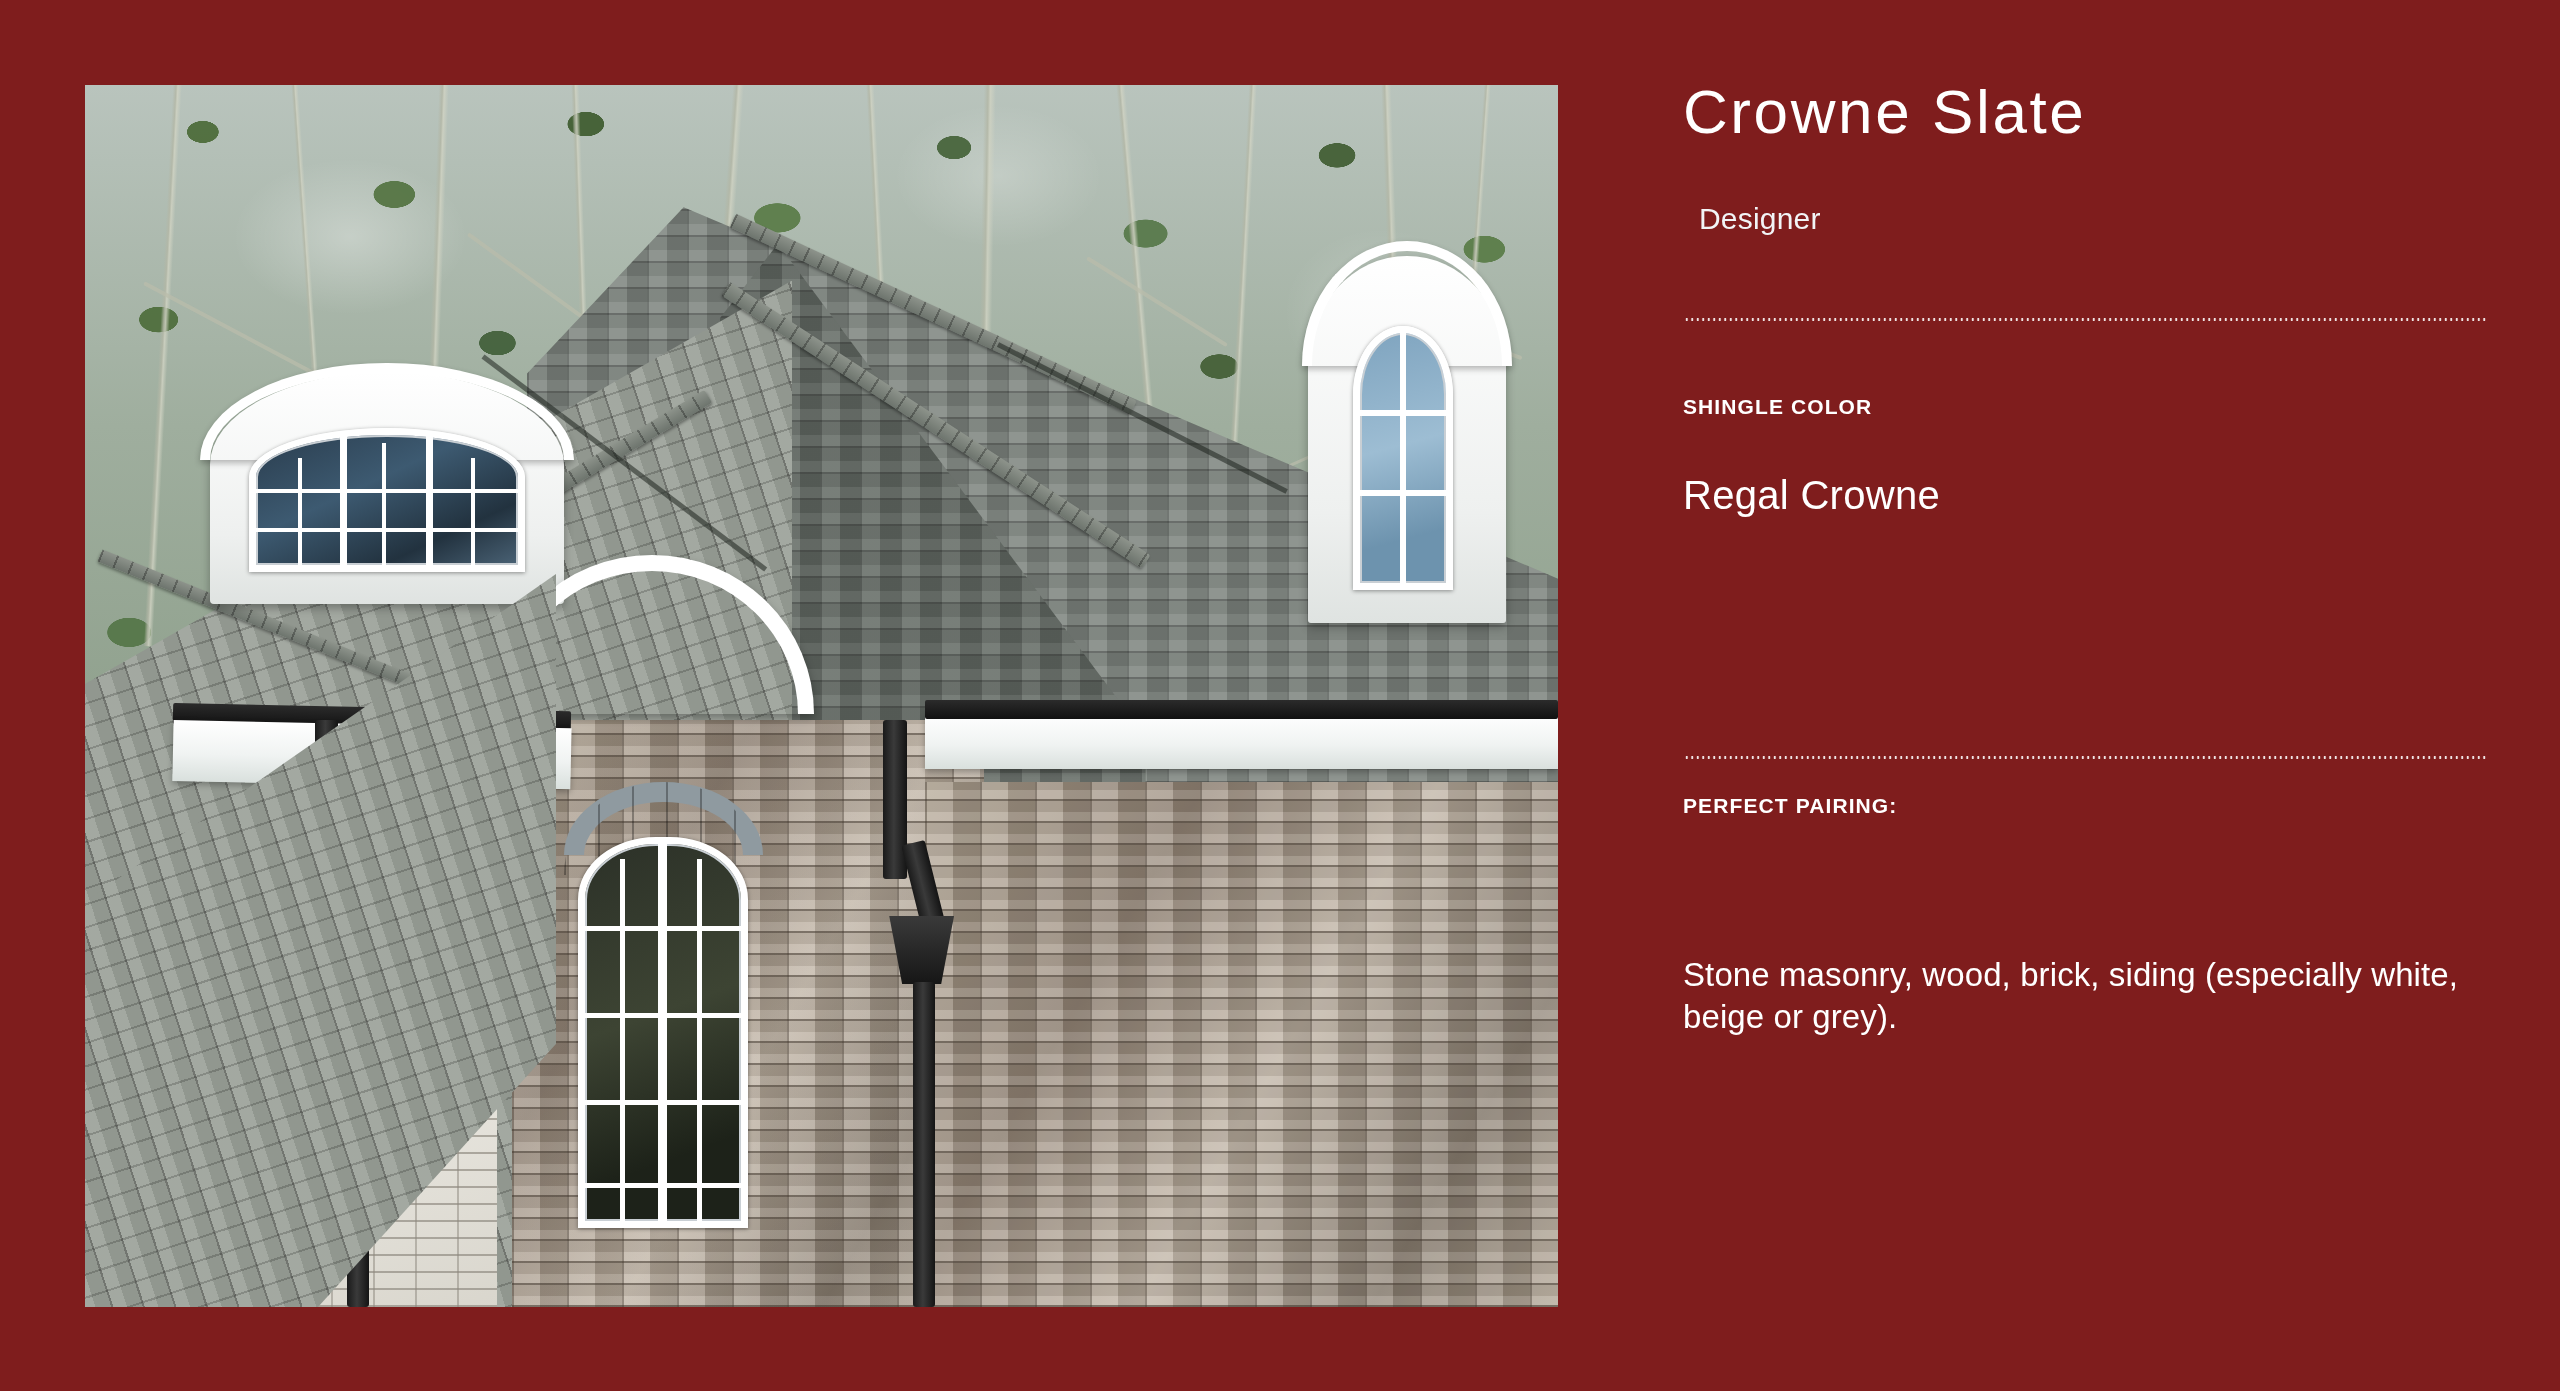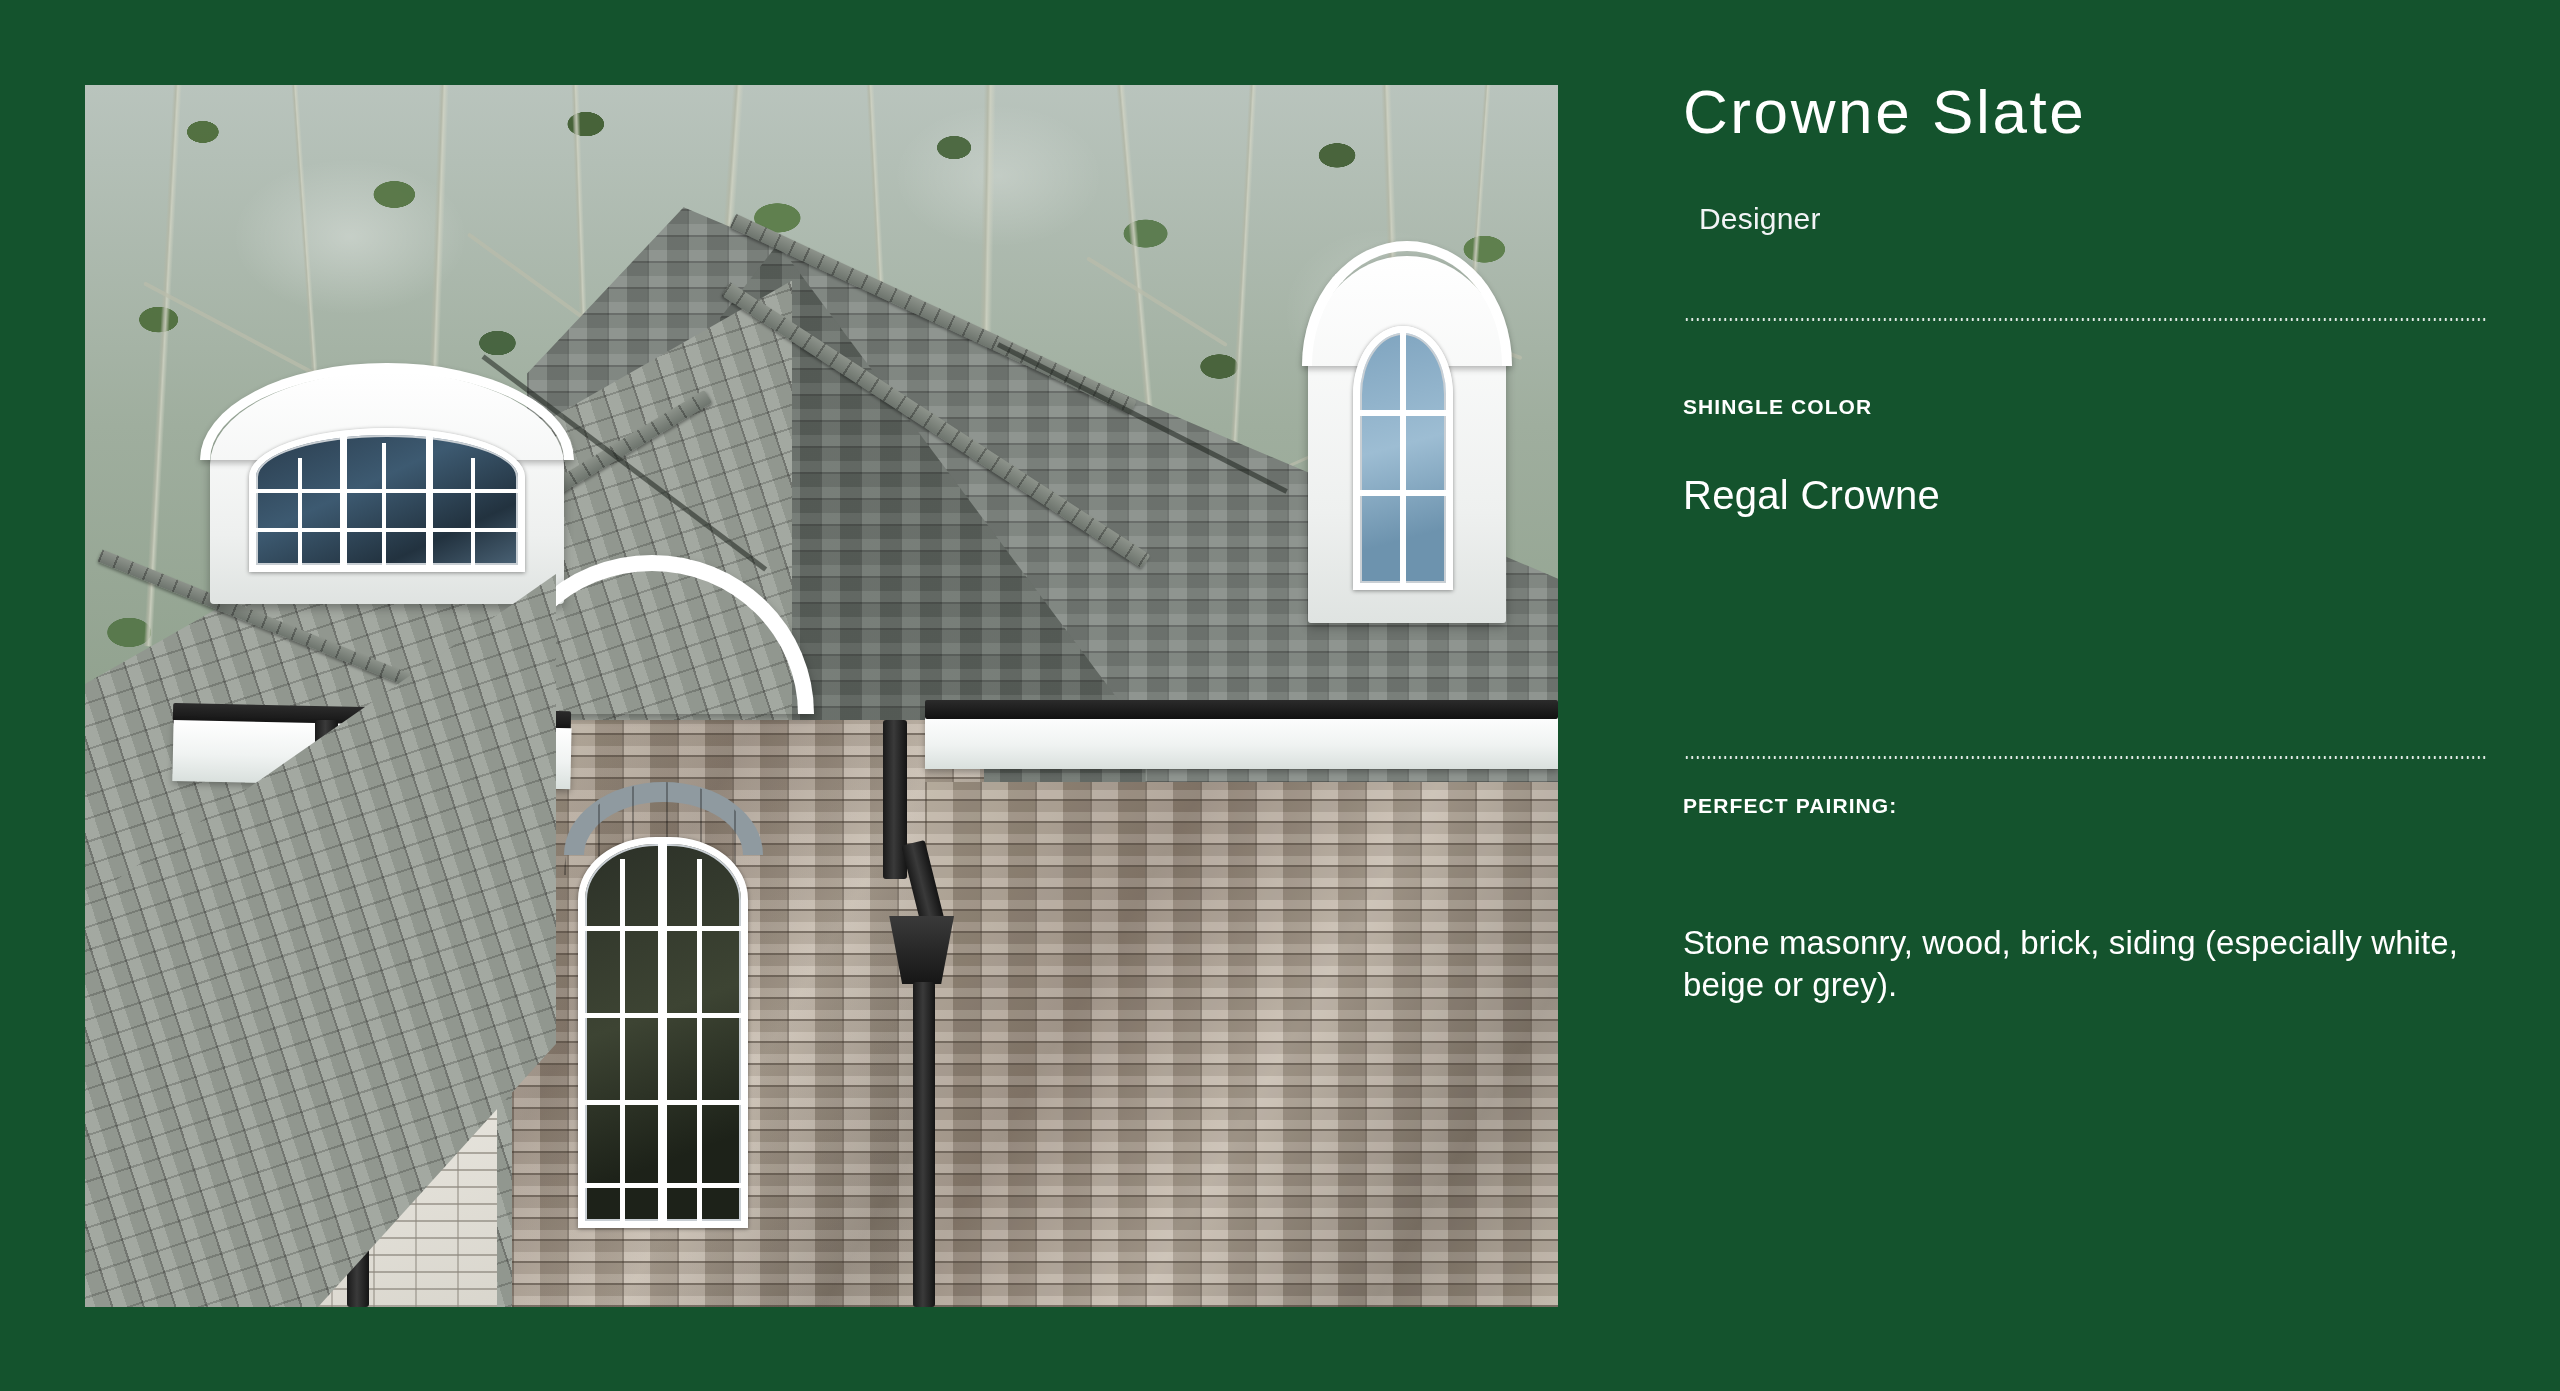--- a/index.html
+++ b/index.html
@@ -7,21 +7,21 @@
   html, body {
     width:2560px; height:1391px;
     background:#182334;
     font-family:"Liberation Sans", sans-serif;
     overflow:hidden;
   }
 
   .slide {
     position:relative;
     width:2560px; height:1391px;
-    background:#14532d;
+    background:#7f1d1d;
   }
 
   
   .photo-frame {
     position:absolute;
     left:85px; top:85px;
     width:1473px; height:1222px;
     overflow:hidden;
     background:#6f7a72;
   }
@@ -302,21 +302,21 @@
     letter-spacing:.3px;
   }
   .body {
     position:absolute; left:0;
     width:830px;
     font-size:33px; font-weight:300; color:#ffffff;
     line-height:1.28; letter-spacing:.1px;
     white-space:pre-line;
   }
   .body.b1 { top:588px; }
-  .body.b2 { top:922px; }
+  .body.b2 { top:954px; }
 </style>
 </head>
 <body>
 
 <div class="slide">
 
   <div class="photo-frame">
     <div class="photo">
 
       <div class="sky"></div>

